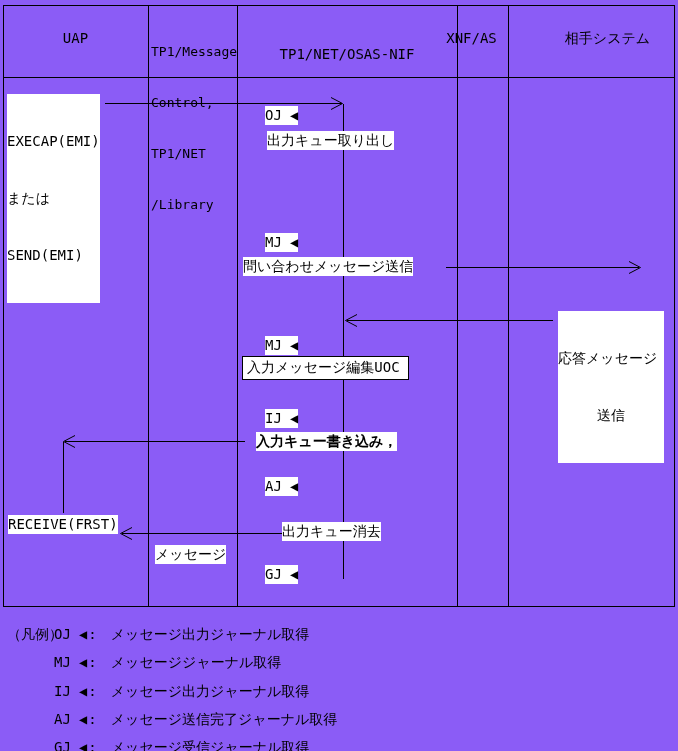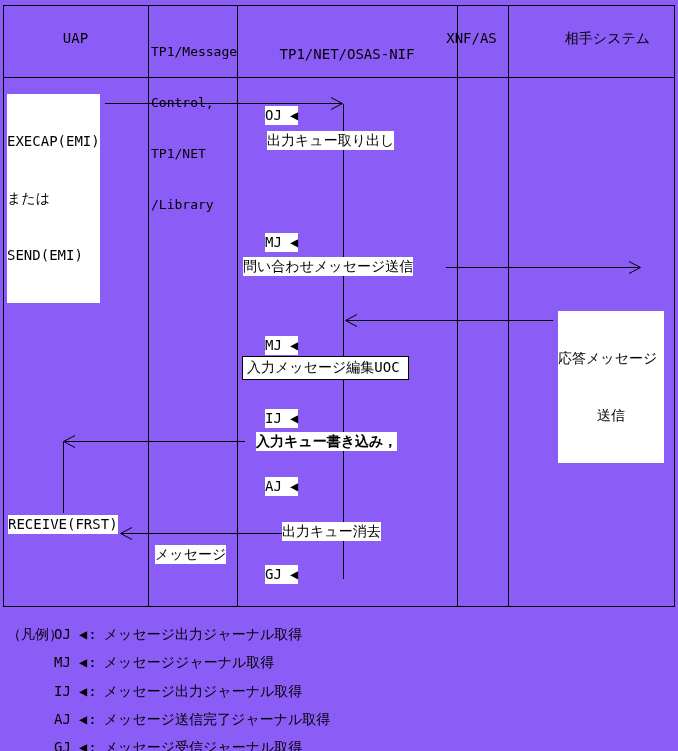--- a/index.html
+++ b/index.html
@@ -22,21 +22,21 @@
   svg.flows { position: absolute; left: 0; top: 0; }
   .lbl { position: absolute; background: #ffffff; white-space: pre; }
   .box {
     position: absolute; border: 1px solid #000; background: #ffffff;
     box-sizing: border-box; width: 167px; height: 24px;
     padding-left: 4px; line-height: 21px; white-space: pre;
   }
   .tri { margin-left: 8px; }
   .legend-row { position: absolute; left: 54px; white-space: pre; }
   .lg-colon { margin-left: 1px; }
-  .lg-desc { margin-left: 7px; font-family: Liberation Mono, monospace; }
+  .lg-desc { margin-left: 14px; font-family: Liberation Mono, monospace; }
   .reply { text-align: left; width: 106px; }
   .reply .l2 { text-align: center; }
 </style>
 </head>
 <body>
 
 <div class="canvas">
 
   <div class="outline"></div>
   <div class="hline" style="left:4px; top:77px; width:670px;"></div>

